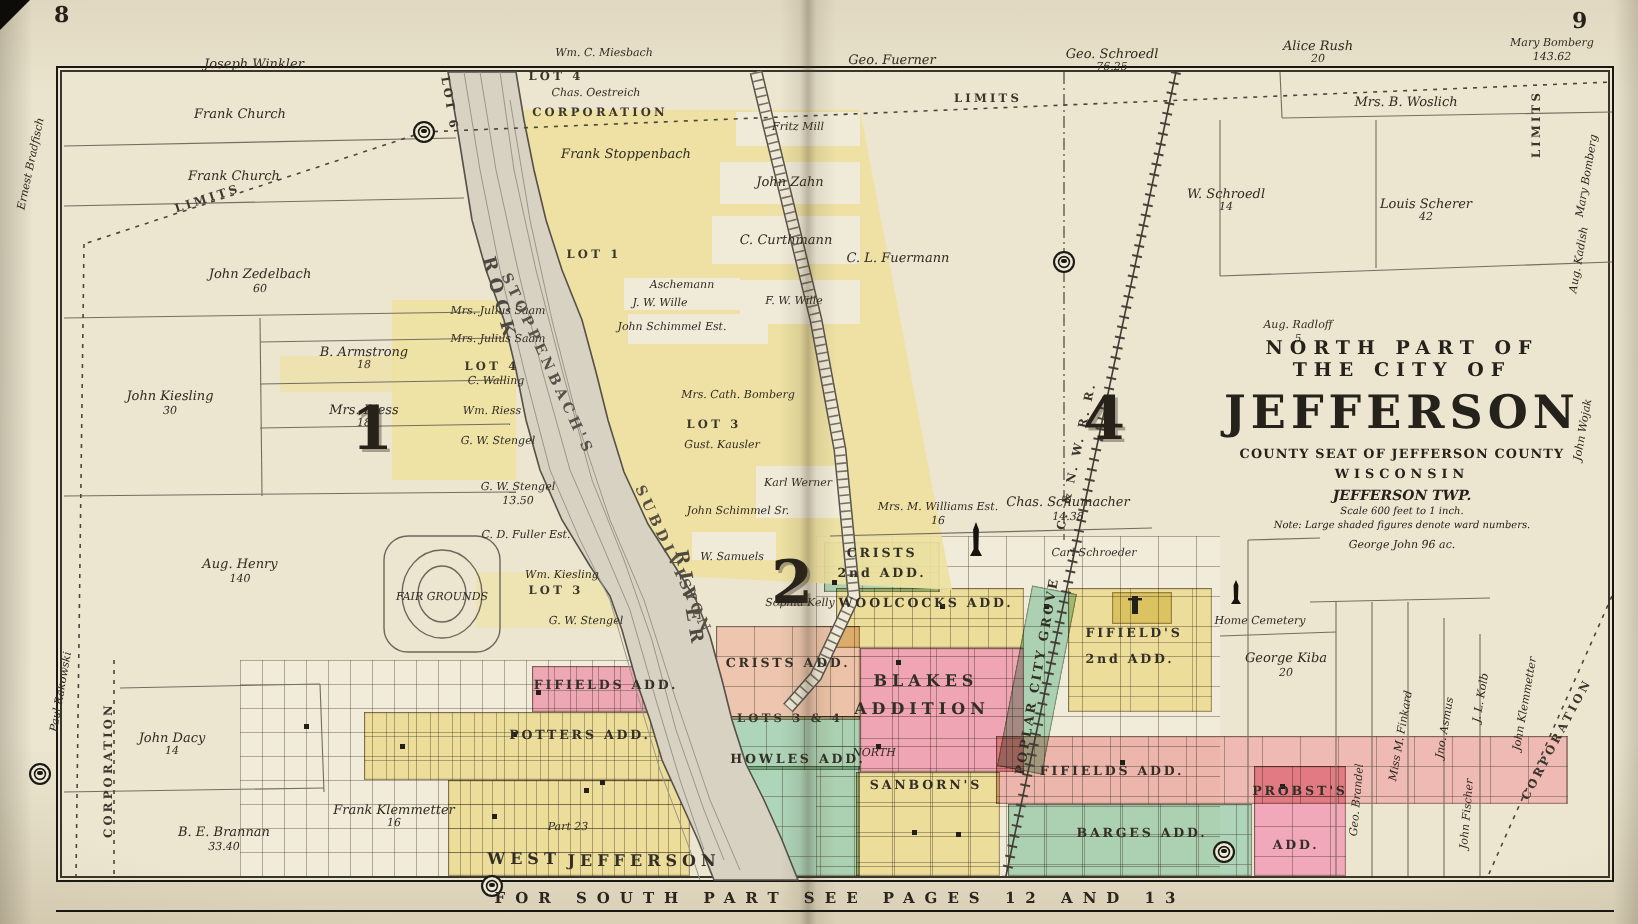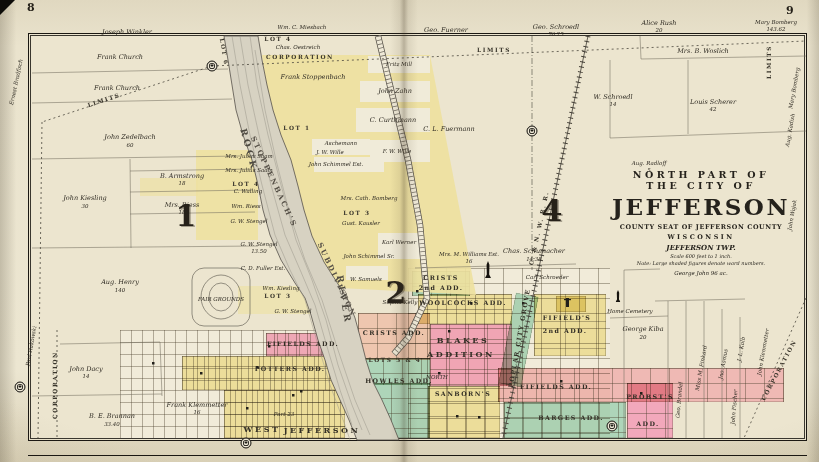--- a/index.html
+++ b/index.html
@@ -327,18 +327,19 @@
     <div class="tb-3">COUNTY SEAT OF JEFFERSON COUNTY</div>
     <div class="tb-4">WISCONSIN</div>
     <div class="tb-5">JEFFERSON TWP.</div>
     <div class="tb-6">Scale 600 feet to 1 inch.</div>
     <div class="tb-6">Note: Large shaded figures denote ward numbers.</div>
     <div class="tb-7">George John  96 ac.</div>
   </div>
 
   <div class="folio folio-left">8</div>
   <div class="folio folio-right">9</div>
+  <div class="south-note">FOR SOUTH PART SEE PAGES 12 AND 13</div>
   <div class="bottom-rule"></div>
 
   <div class="vignette"></div>
   <div class="gutter"></div>
   <div class="corner-tl"></div>
 </div>
 
 </body></html>

